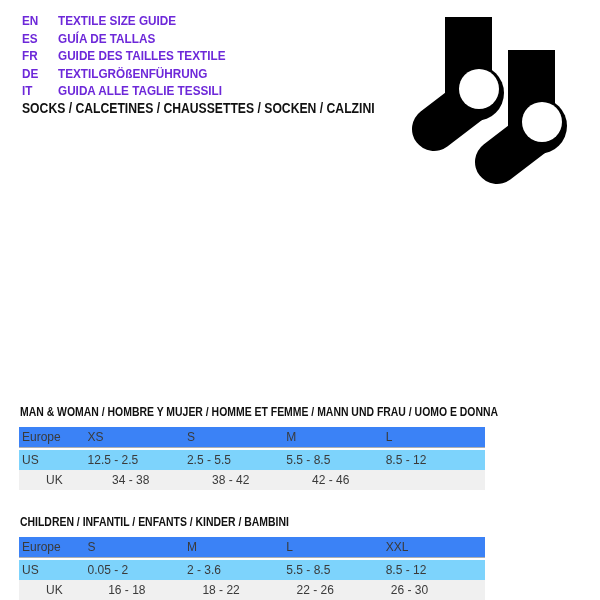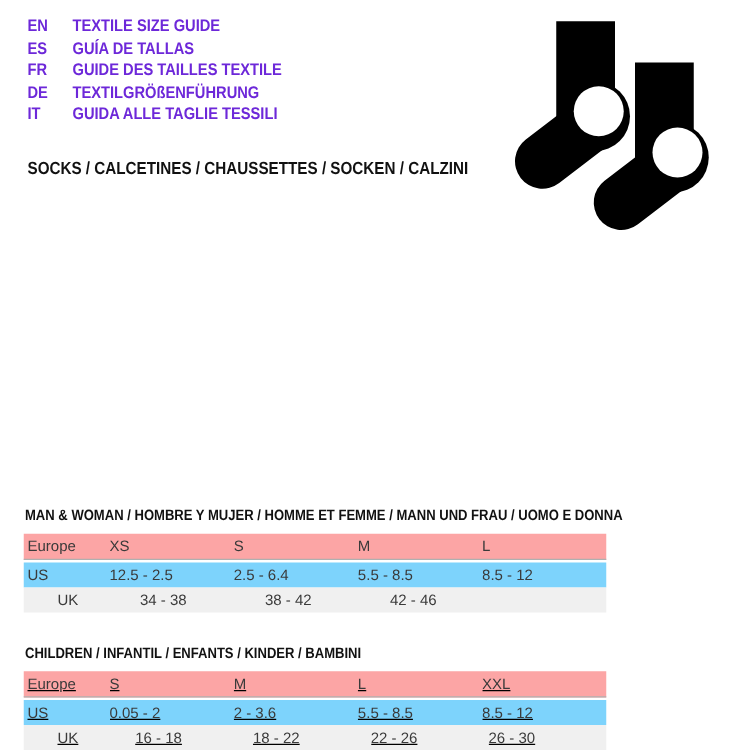--- a/index.html
+++ b/index.html
@@ -37,60 +37,60 @@
   .lang-code {
     display: inline-block;
     width: 36px;
     transform: scaleX(0.87);
     transform-origin: 0 50%;
   }
   
   .category-line {
     position: absolute;
     left: 22px;
-    top: 126px;
+    top: 100px;
     font-size: 14px;
     font-weight: 700;
     color: #111111;
     line-height: 16px;
   }
   
   .socks-icon-wrap {
     position: absolute;
     left: 405px;
     top: 10px;
     width: 185px;
     height: 185px;
   }
   
   .size-table {
     position: absolute;
     left: 19px;
     width: 466px;
   }
   .size-table.adult { top: 406px; }
-  .size-table.children { top: 516px; text-decoration: underline; }
+  .size-table.children { top: 516px; }
   .table-title {
     font-size: 12px;
     font-weight: 700;
     color: #111111;
     height: 13px;
     line-height: 13px;
     margin-bottom: 8px;
     margin-left: 1px;
   }
   .trow {
     display: flex;
     height: 20px;
     line-height: 20px;
     font-size: 12px;
     color: #3a3a3a;
   }
   .trow.thead {
-    background: #fca5a5;
+    background: #3b82f6;
     border-bottom: 1px solid #b0b0b0;
     margin-bottom: 2px;
   }
   .trow.row-us { background: #7dd3fc; }
   .trow.row-uk { background: #f0f0f0; padding-left: 24px; }
   .cell {
     width: 100px;
     text-align: left;
     overflow: hidden;
     white-space: nowrap;
@@ -150,21 +150,21 @@
     <div class="trow thead">
       <div class="cell c0">Europe</div>
       <div class="cell">XS</div>
       <div class="cell">S</div>
       <div class="cell">M</div>
       <div class="cell">L</div>
     </div>
     <div class="trow row-us">
       <div class="cell c0">US</div>
       <div class="cell">12.5 - 2.5</div>
-      <div class="cell">2.5 - 6.4</div>
+      <div class="cell">2.5 - 5.5</div>
       <div class="cell">5.5 - 8.5</div>
       <div class="cell">8.5 - 12</div>
     </div>
     <div class="trow row-uk">
       <div class="cell c0">UK</div>
       <div class="cell">34 - 38</div>
       <div class="cell">38 - 42</div>
       <div class="cell">42 - 46</div>
     </div>
   </div>

